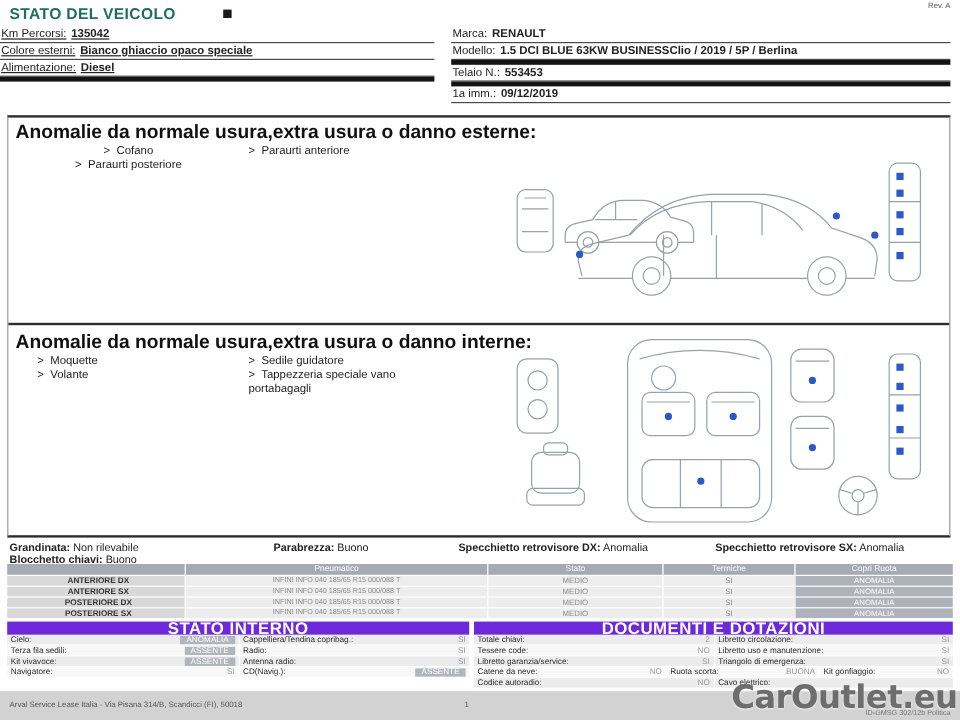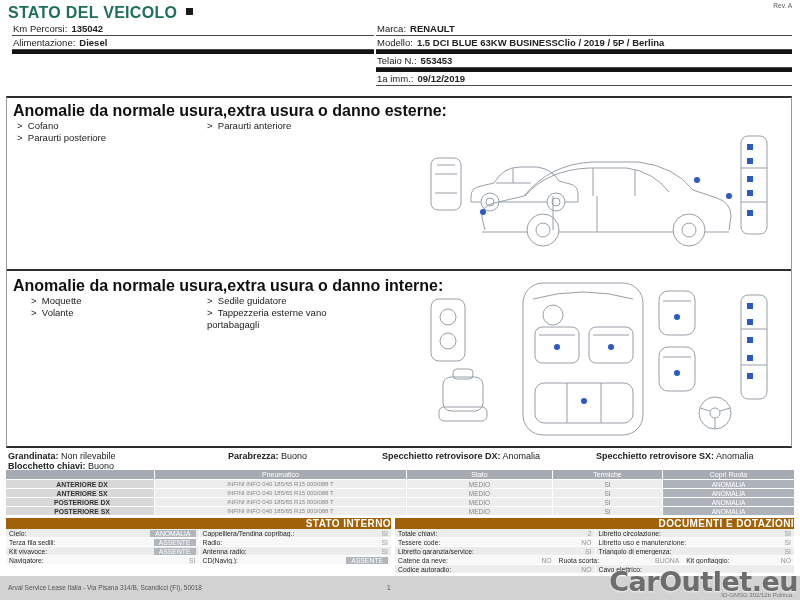--- a/index.html
+++ b/index.html
@@ -1,25 +1,25 @@
 <!DOCTYPE html>
 <html><head>
 <meta charset="utf-8">
 <style>
   * { box-sizing: border-box; margin: 0; padding: 0; }
   html, body { width: 800px; height: 600px; }
   body { position: relative; background: #fff; font-family: "Liberation Sans", sans-serif; color: #222; overflow: hidden; }
   .abs { position: absolute; }
 
   
-  .title { left: 8px; top: 4px; font-size: 16px; font-weight: bold; color: #1e6f5c; letter-spacing: .3px; }
+  .title { left: 8px; top: 4px; font-size: 13px; font-weight: bold; color: #1e6f5c; letter-spacing: .3px; }
   .title-marker { left: 186px; top: 8px; width: 7px; height: 7px; background: #1a1a1a; }
   .rev { right: 8px; top: 2px; font-size: 6.5px; color: #555; }
   .fields { top: 22px; }
-  .fields-left { left: 12px; width: 362px; }
+  .fields-left { left: 0; width: 362px; text-decoration: underline; }
   .fields-right { left: 376px; width: 416px; }
   .frow { display: flex; align-items: baseline; gap: 4px; border-bottom: 1px solid #4a4a4a; padding: 1px 2px 1px 1px; font-size: 9.5px; min-height: 12px; white-space: nowrap; overflow: hidden; }
   .frow .val { font-weight: bold; }
   .bar { height: 4px; background: #141414; }
 
   
   .panel { left: 6px; top: 96px; width: 786px; height: 352px; border: 1px solid #9a9a9a; border-top: 2px solid #2e2e2e; border-bottom: 2px solid #2e2e2e; }
   .sec { position: absolute; left: 0; right: 0; }
   .sec1 { top: 0; height: 173px; border-bottom: 2px solid #2e2e2e; }
   .sec2 { top: 175px; bottom: 0; }
@@ -46,21 +46,21 @@
   .c-pneu { width: 252px; font-size: 6px; color: #8a8a8a; background: #ededed; }
   .c-stato { width: 146px; font-size: 6.5px; color: #8a8a8a; background: #ededed; }
   .c-term { width: 110px; font-size: 6.5px; color: #8a8a8a; background: #ededed; }
   .c-copri { width: 132px; font-size: 6.5px; color: #fff; background: #aeb2ba; }
   .thead .cell { background: #a6abb3 !important; color: #fff !important; font-weight: normal; font-size: 7px; }
 
   
   .btable { top: 518px; }
   .btable-left { left: 6px; width: 385px; }
   .btable-right { left: 395px; width: 399px; }
-  .btitle { height: 11px; line-height: 11px; background: #a16207; color: #fff; font-size: 10px; font-weight: bold; text-align: right; letter-spacing: .4px; }
+  .btitle { height: 11px; line-height: 11px; background: #6d28d9; color: #fff; font-size: 14px; font-weight: bold; text-align: center; letter-spacing: .4px; }
   .brow { display: flex; height: 9px; align-items: center; font-size: 6.8px; border-bottom: 1px solid #fff; background: #ececec; }
   .brow.alt { background: #f8f8f8; }
   .bcell { display: flex; align-items: center; padding: 0 3px; height: 100%; border-left: 1px solid #fff; overflow: hidden; white-space: nowrap; }
   .bcell:first-child { border-left: none; }
   .c50 { width: 50%; } .c40 { width: 40%; } .c32 { width: 32%; } .c28 { width: 28%; }
   .blab { color: #2a2a2a; }
   .bval { margin-left: auto; color: #979797; }
   .chip { background: #b1b5bc; color: #fff; padding: 0 5px; }
 
   
@@ -76,20 +76,24 @@
 <div class="abs title">STATO DEL VEICOLO</div>
 <div class="abs title-marker"></div>
 <div class="abs rev">Rev. A</div>
 
 <div class="abs fields fields-left">
   <div class="frow">
     <span class="lab">Km Percorsi:</span>
     <span class="val">135042</span>
   </div>
   <div class="frow">
+    <span class="lab">Colore esterni:</span>
+    <span class="val">Bianco ghiaccio opaco speciale</span>
+  </div>
+  <div class="frow">
     <span class="lab">Alimentazione:</span>
     <span class="val">Diesel</span>
   </div>
   <div class="bar"></div>
 </div>
 
 <div class="abs fields fields-right">
   <div class="frow">
     <span class="lab">Marca:</span>
     <span class="val">RENAULT</span>
@@ -107,21 +111,21 @@
   <div class="frow">
     <span class="lab">1a imm.:</span>
     <span class="val">09/12/2019</span>
   </div>
 </div>
 
 <div class="abs panel">
 
   <div class="sec sec1">
     <div class="sec-title">Anomalie da normale usura,extra usura o danno esterne:</div>
-    <div class="items" style="left:10px; top:22px; width:180px;">
+    <div class="items" style="left:10px; top:22px; width:180px;text-align:center;">
       <div class="item">Cofano</div>
       <div class="item">Paraurti posteriore</div>
     </div>
     <div class="items" style="left:200px; top:22px; width:180px;">
       <div class="item">Paraurti anteriore</div>
     </div>
     <svg class="diag" width="392" height="168" viewBox="0 0 392 168">
       <g class="ln">
         <rect x="34" y="58" width="30" height="52" rx="7"></rect>
         <path d="M38 74 h22 M38 93 h22 M40 65 h18"></path>
@@ -157,21 +161,21 @@
   </div>
 
   <div class="sec sec2">
     <div class="sec-title">Anomalie da normale usura,extra usura o danno interne:</div>
     <div class="items" style="left:24px; top:22px; width:180px;">
       <div class="item">Moquette</div>
       <div class="item">Volante</div>
     </div>
     <div class="items" style="left:200px; top:22px; width:170px;">
       <div class="item">Sedile guidatore</div>
-      <div class="item">Tappezzeria esterne vano portabagagli</div>
+      <div class="item">Tappezzeria speciale vano portabagagli</div>
     </div>
     <svg class="diag" width="392" height="172" viewBox="0 0 392 172">
       <g class="ln">
         <rect x="34" y="24" width="34" height="62" rx="8"></rect>
         <circle cx="51" cy="42" r="8"></circle>
           <circle cx="51" cy="66" r="8"></circle>
         <rect x="46" y="102" width="40" height="34" rx="8"></rect>
         <rect x="42" y="132" width="48" height="14" rx="5"></rect>
         <rect x="56" y="94" width="20" height="10" rx="4"></rect>
         <rect x="126" y="8" width="120" height="152" rx="20"></rect>

